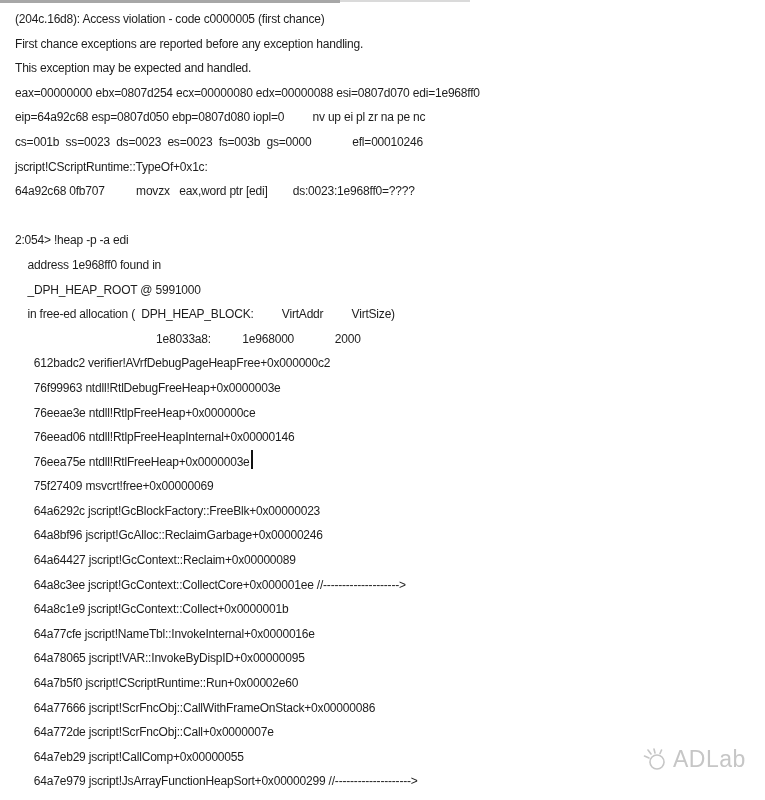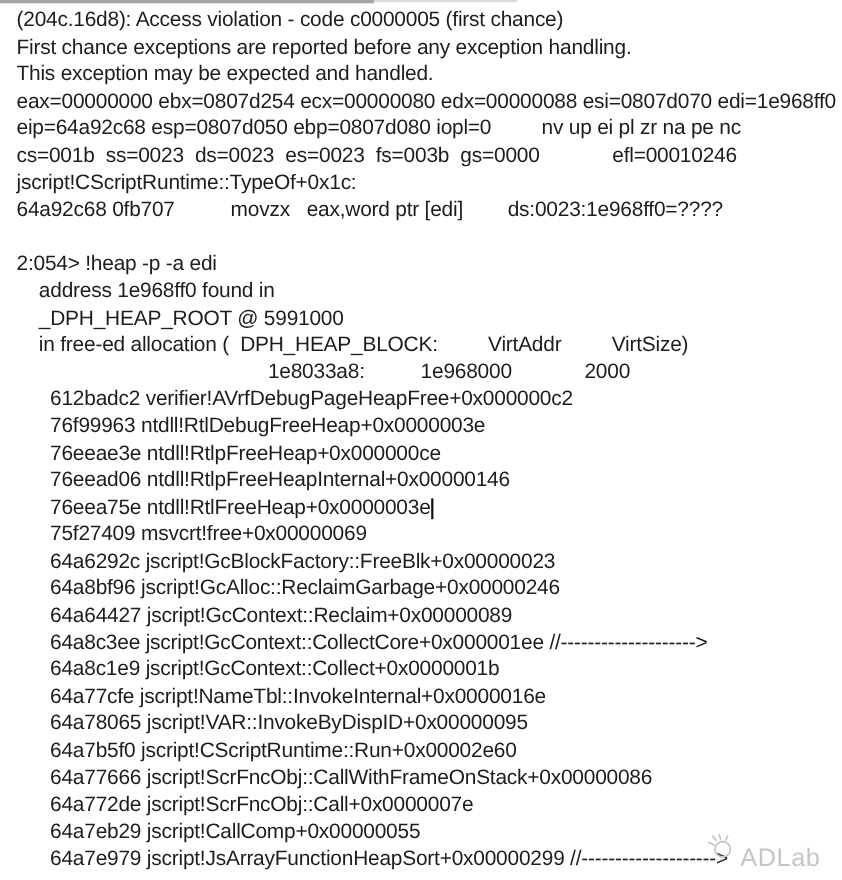--- a/index.html
+++ b/index.html
@@ -32,21 +32,21 @@
     height: 2px;
     width: 130px;
     background: #c2c2c2;
     opacity: 0.6;
   }
   .terminal {
     position: absolute;
     top: 7px;
     left: 15px;
     right: 0;
-    font-size: 19px;
+    font-size: 12px;
     line-height: 24.6px;
     white-space: pre;
     letter-spacing: -0.2px;
   }
   .line {
     min-height: 24.6px;
   }
   .caret {
     display: inline-block;
     width: 2px;
@@ -64,21 +64,20 @@
     gap: 4px;
     color: #c6c6c6;
     background: transparent;
   }
   .watermark .wm-label {
     font-size: 23px;
     letter-spacing: 0.5px;
     color: #c6c6c6;
     font-weight: 400;
     white-space: nowrap;
-    margin-top: 20px;
   }
   .watermark svg {
     display: block;
   }
 </style>
 </head>
 <body>
 
 <div class="crop-artifact"></div>
 <div class="crop-artifact2"></div>

